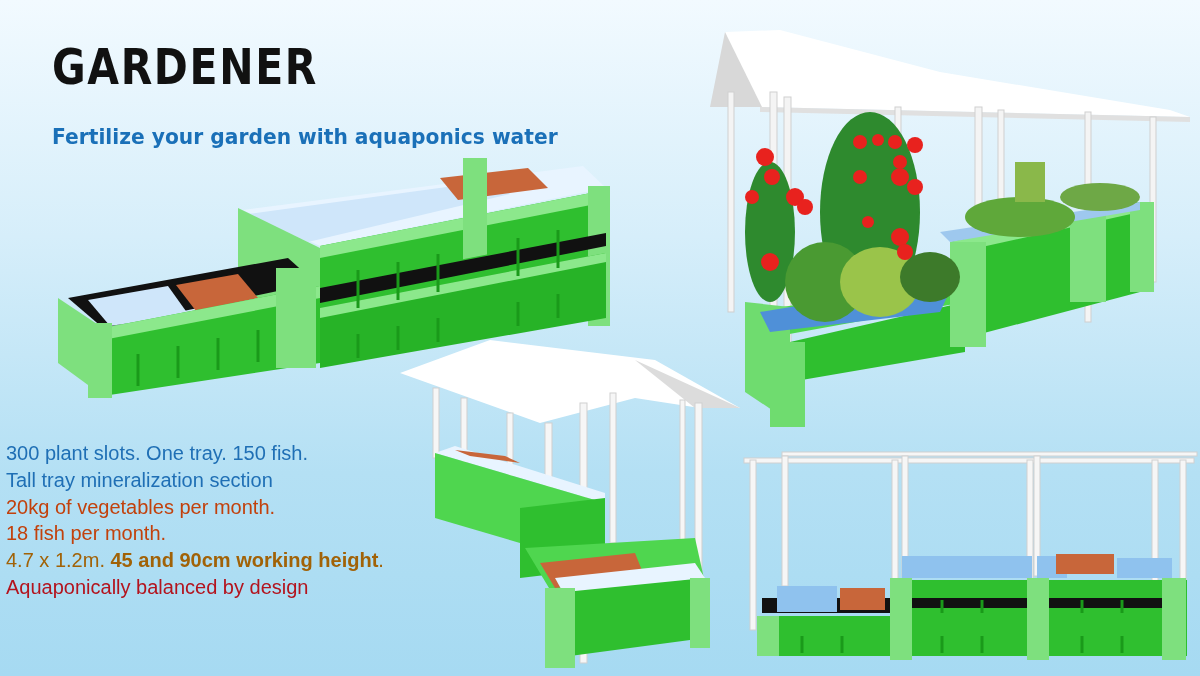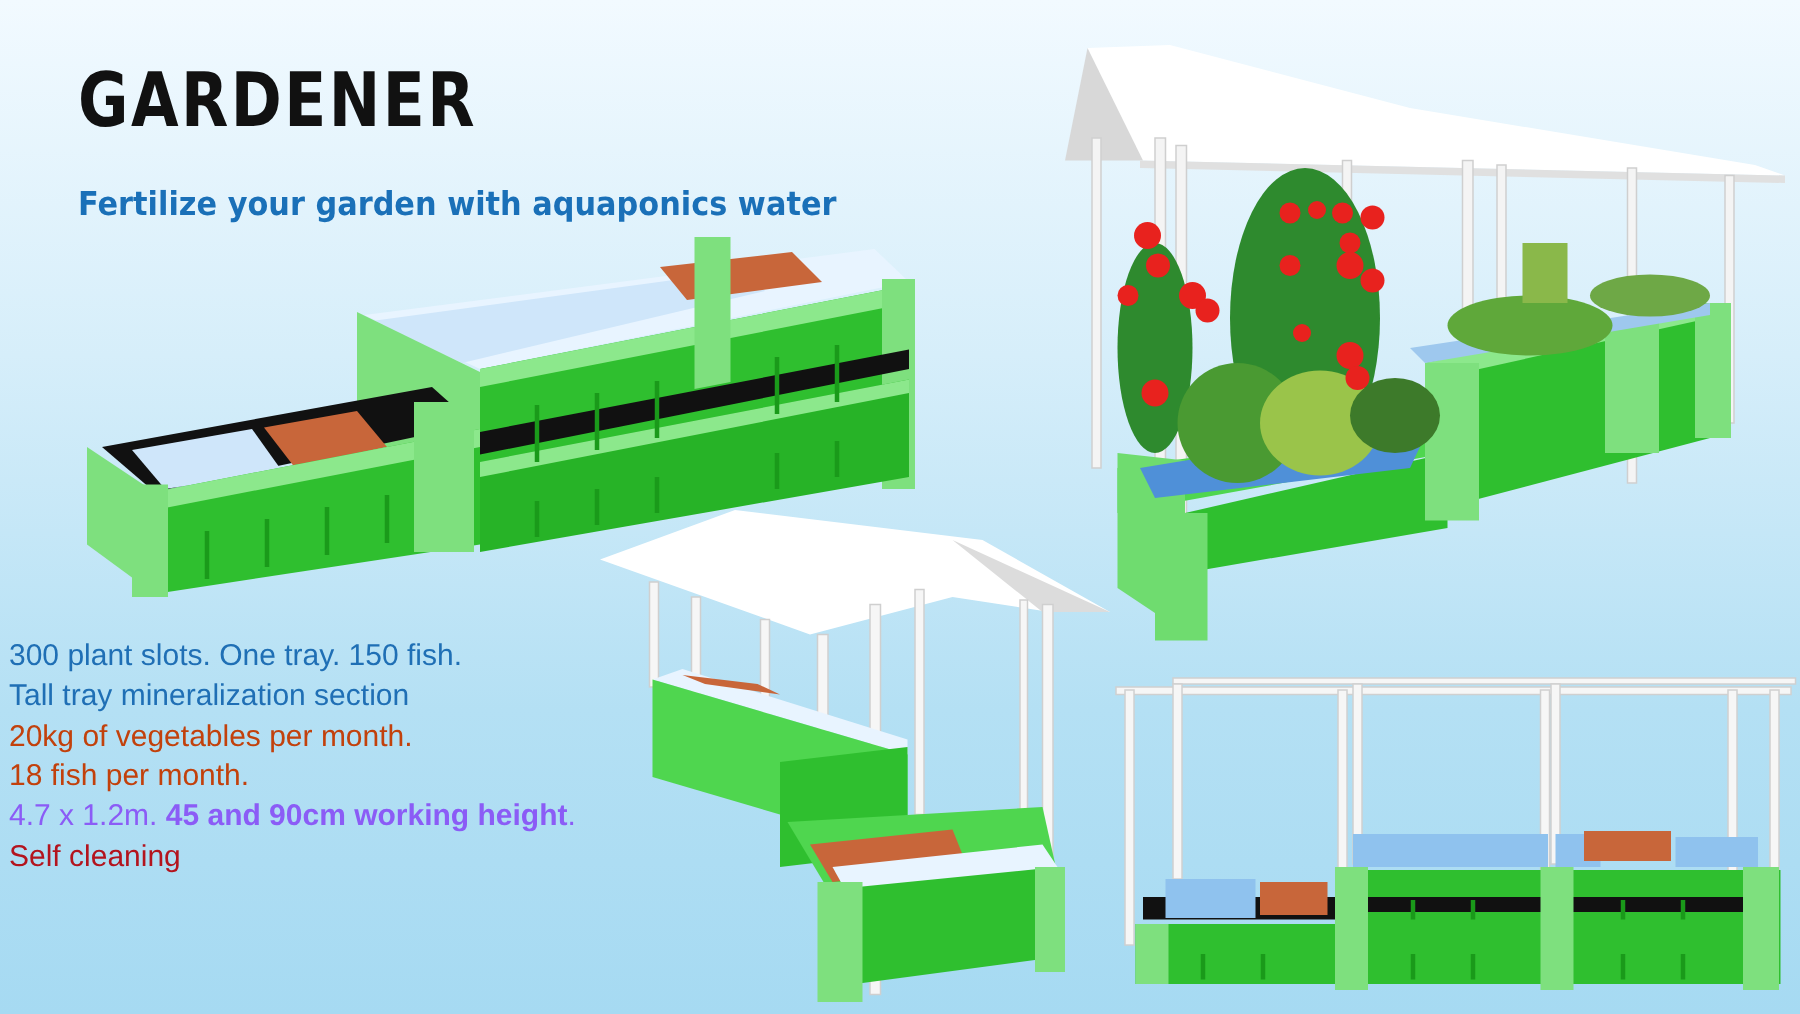--- a/index.html
+++ b/index.html
@@ -15,46 +15,46 @@
     font-weight: bold; font-size: 50px; letter-spacing: 2px;
     color: #111; transform: scaleX(0.82); transform-origin: left top;
   }
   .subtitle {
     position: absolute; left: 52px; top: 124px;
     font-family: "DejaVu Sans", sans-serif;
     font-weight: bold; font-size: 22px; color: #1a70b8;
     transform: scaleX(0.92); transform-origin: left top;
   }
   .features {
-    position: absolute; left: 6px; top: 424px;
+    position: absolute; left: 6px; top: 440px;
     font-size: 20px; line-height: 26.8px;
   }
   .features li { list-style: none; white-space: nowrap; }
   .c-blue { color: #1f6fb5; }
   .c-green { color: #c2410c; }
-  .c-black { color: #8b5cf6; }
+  .c-black { color: #a16207; }
   .c-red { color: #b3141e; }
   .features b { font-weight: bold; }
 
   .render { position: absolute; }
   svg { display: block; }
 </style>
 </head>
 <body>
 
 <div class="title">GARDENER</div>
 <div class="subtitle">Fertilize your garden with aquaponics water</div>
 
 <ul class="features">
   <li class="c-blue">300 plant slots. One tray. 150 fish.</li>
   <li class="c-blue">Tall tray mineralization section</li>
   <li class="c-green">20kg of vegetables per month.</li>
   <li class="c-green">18 fish per month.</li>
   <li class="c-black"><span>4.7 x 1.2m. </span><b>45 and 90cm working height</b><span>.</span></li>
-  <li class="c-red">Self cleaning</li>
+  <li class="c-red">Aquaponically balanced by design</li>
 </ul>
 
 <div class="render" style="left:58px; top:158px; width:560px; height:240px;">
   <svg width="560" height="240" viewBox="0 0 560 240">
 
     <polygon points="185,52 525,8 548,30 262,88" fill="#e8f4ff"></polygon>
     <polygon points="190,56 440,22 452,36 250,84" fill="#cfe6fa"></polygon>
     <g fill="#ffffff" opacity="0.9">
       <rect x="215" y="55" width="220" height="20" transform="skewX(-40) translate(60,0)" fill="url(#dots1)"></rect>
     </g>

